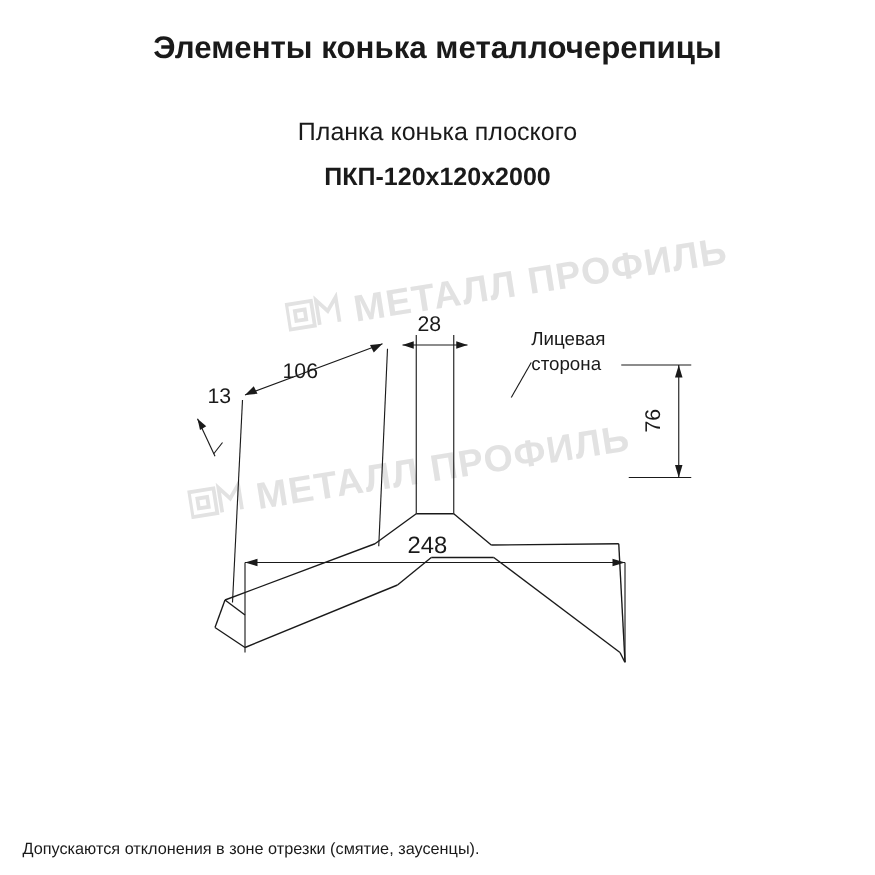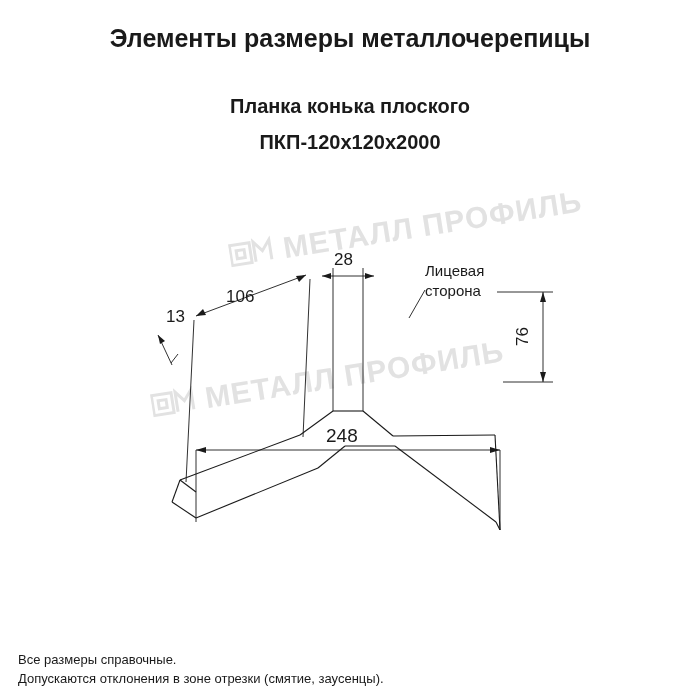--- a/index.html
+++ b/index.html
@@ -29,21 +29,21 @@
   }
   .main-title {
     font-size: 25px;
     font-weight: bold;
     letter-spacing: 0px;
     line-height: 32px;
     margin: 0;
   }
   .sub-title {
     font-size: 20px;
-    font-weight: bold;
+    font-weight: normal;
     line-height: 28px;
     margin: 0;
     margin-top: 38px;
   }
   .part-code {
     font-size: 20px;
     font-weight: bold;
     line-height: 28px;
     margin: 0;
     margin-top: 8px;
@@ -103,21 +103,21 @@
     font-family: "Liberation Sans", sans-serif;
     fill: #1a1a1a;
   }
 </style>
 </head>
 <body>
 
 <div class="page">
 
   <div class="title-block">
-    <h1 class="main-title">Элементы размеры металлочерепицы</h1>
+    <h1 class="main-title">Элементы конька металлочерепицы</h1>
     <h2 class="sub-title">Планка конька плоского</h2>
     <h3 class="part-code">ПКП-120х120х2000</h3>
   </div>
 
   <div class="watermarks">
     <div class="wm wm1">
       <span class="wm-logo">
         <svg width="46" height="28" viewBox="0 0 46 28">
           <rect x="1" y="4" width="20" height="20" fill="none" stroke="#e2e2e2" stroke-width="3"></rect>
           <rect x="7" y="10" width="8" height="8" fill="none" stroke="#e2e2e2" stroke-width="3"></rect>
@@ -210,17 +210,16 @@
       <path d="M500 380 L500 300"></path>
       <path d="M196 300 L500 300"></path>
       <path d="M196 300 L206 297 L206 303 Z" fill="#1a1a1a" stroke="none"></path>
       <path d="M500 300 L490 297 L490 303 Z" fill="#1a1a1a" stroke="none"></path>
     </g>
     <text x="326" y="292" font-size="19">248</text>
 
   </svg>
 
   <div class="footer">
-    <div>Все размеры справочные.</div>
     <div>Допускаются отклонения в зоне отрезки (смятие, заусенцы).</div>
   </div>
 
 </div>
 
 </body></html>

